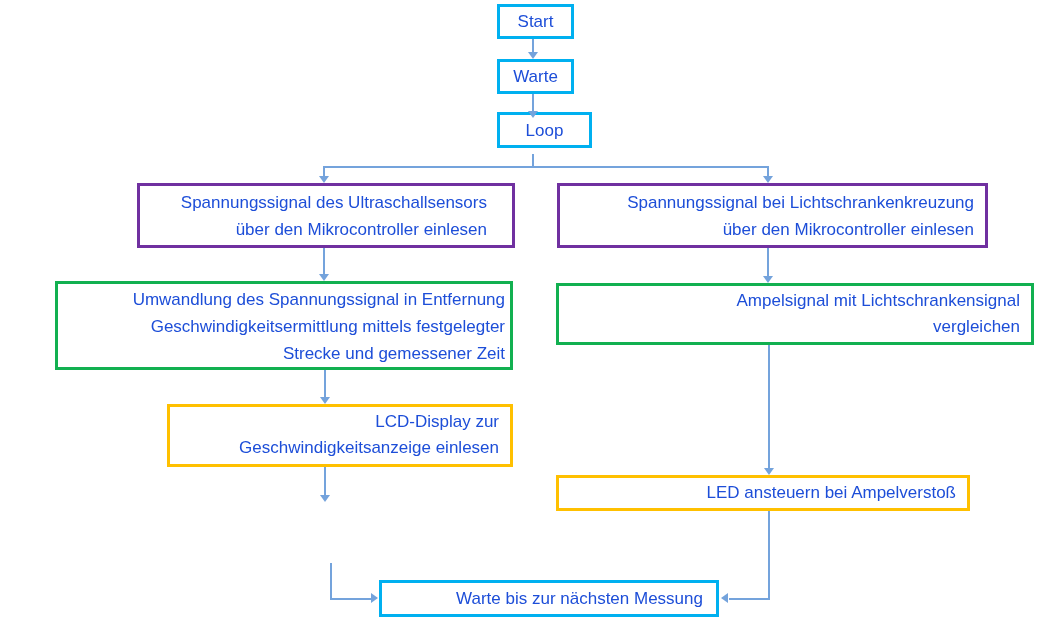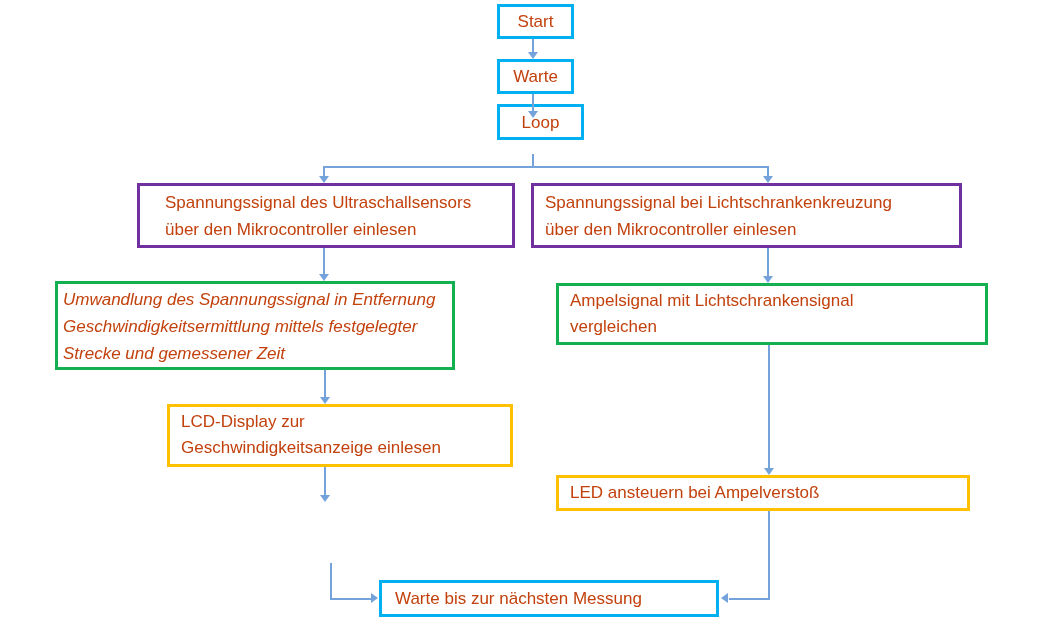--- a/index.html
+++ b/index.html
@@ -9,24 +9,25 @@
     background:#ffffff;
     font-family:"Liberation Sans", sans-serif;
     --conn:#74A3DC;
     overflow:hidden;
   }
   .node{
     position:absolute;
     box-sizing:border-box;
     border:3px solid #000;
     background:#ffffff;
-    color:#c2410c;
+    color:#1d4ed8;
     font-size:17px;
     white-space:pre-line;
     line-height:27px;
+    text-align:right;
   }
   .c-cyan{border-color:#00B0F0;}
   .c-purple{border-color:#7030A0;}
   .c-green{border-color:#12B050;}
   .c-yellow{border-color:#FFC000;}
   .center{display:flex;align-items:center;justify-content:center;white-space:nowrap;}
   .vl{position:absolute;width:2px;background:var(--conn);}
   .hl{position:absolute;height:2px;background:var(--conn);}
   .ad{position:absolute;width:0;height:0;
       border-left:5px solid transparent;border-right:5px solid transparent;
@@ -38,33 +39,33 @@
       border-top:5px solid transparent;border-bottom:5px solid transparent;
       border-right:7px solid var(--conn);}
 </style>
 </head>
 <body>
 
 <div class="canvas">
 
   <div class="node c-cyan center" style="left:497px;top:4px;width:77px;height:35px;">Start</div>
   <div class="node c-cyan center" style="left:497px;top:59px;width:77px;height:35px;">Warte</div>
-  <div class="node c-cyan center" style="left:497px;top:104px;width:87px;height:36px;">Loop</div>
+  <div class="node c-cyan center" style="left:497px;top:112px;width:95px;height:36px;">Loop</div>
 
   <div class="node c-purple" style="left:137px;top:183px;width:378px;height:65px;padding:3px 25px;">Spannungssignal des Ultraschallsensors
 über den Mikrocontroller einlesen</div>
-  <div class="node c-green" style="left:55px;top:281px;width:400px;height:89px;padding:2px 5px;font-style:italic;">Umwandlung des Spannungssignal in Entfernung
+  <div class="node c-green" style="left:55px;top:281px;width:458px;height:89px;padding:2px 5px;">Umwandlung des Spannungssignal in Entfernung
 Geschwindigkeitsermittlung mittels festgelegter
 Strecke und gemessener Zeit</div>
   <div class="node c-yellow" style="left:167px;top:404px;width:346px;height:63px;padding:2px 11px;line-height:26px;">LCD-Display zur
 Geschwindigkeitsanzeige einlesen</div>
 
-  <div class="node c-purple" style="left:531px;top:183px;width:431px;height:65px;padding:3px 11px;">Spannungssignal bei Lichtschrankenkreuzung
+  <div class="node c-purple" style="left:557px;top:183px;width:431px;height:65px;padding:3px 11px;">Spannungssignal bei Lichtschrankenkreuzung
 über den Mikrocontroller einlesen</div>
-  <div class="node c-green" style="left:556px;top:283px;width:432px;height:62px;padding:2px 11px;line-height:26px;">Ampelsignal mit Lichtschrankensignal
+  <div class="node c-green" style="left:556px;top:283px;width:478px;height:62px;padding:2px 11px;line-height:26px;">Ampelsignal mit Lichtschrankensignal
 vergleichen</div>
   <div class="node c-cyan" style="left:379px;top:580px;width:340px;height:37px;padding:0 13px;line-height:31px;">Warte bis zur nächsten Messung</div>
 
   <div class="node c-yellow" style="left:556px;top:475px;width:414px;height:36px;padding:0 11px;line-height:30px;">LED ansteuern bei Ampelverstoß</div>
 
   <div class="vl" style="left:532px;top:39px;height:14px;"></div>
   <div class="ad" style="left:528px;top:52px;"></div>
 
   <div class="vl" style="left:532px;top:94px;height:18px;"></div>
   <div class="ad" style="left:528px;top:111px;"></div>

